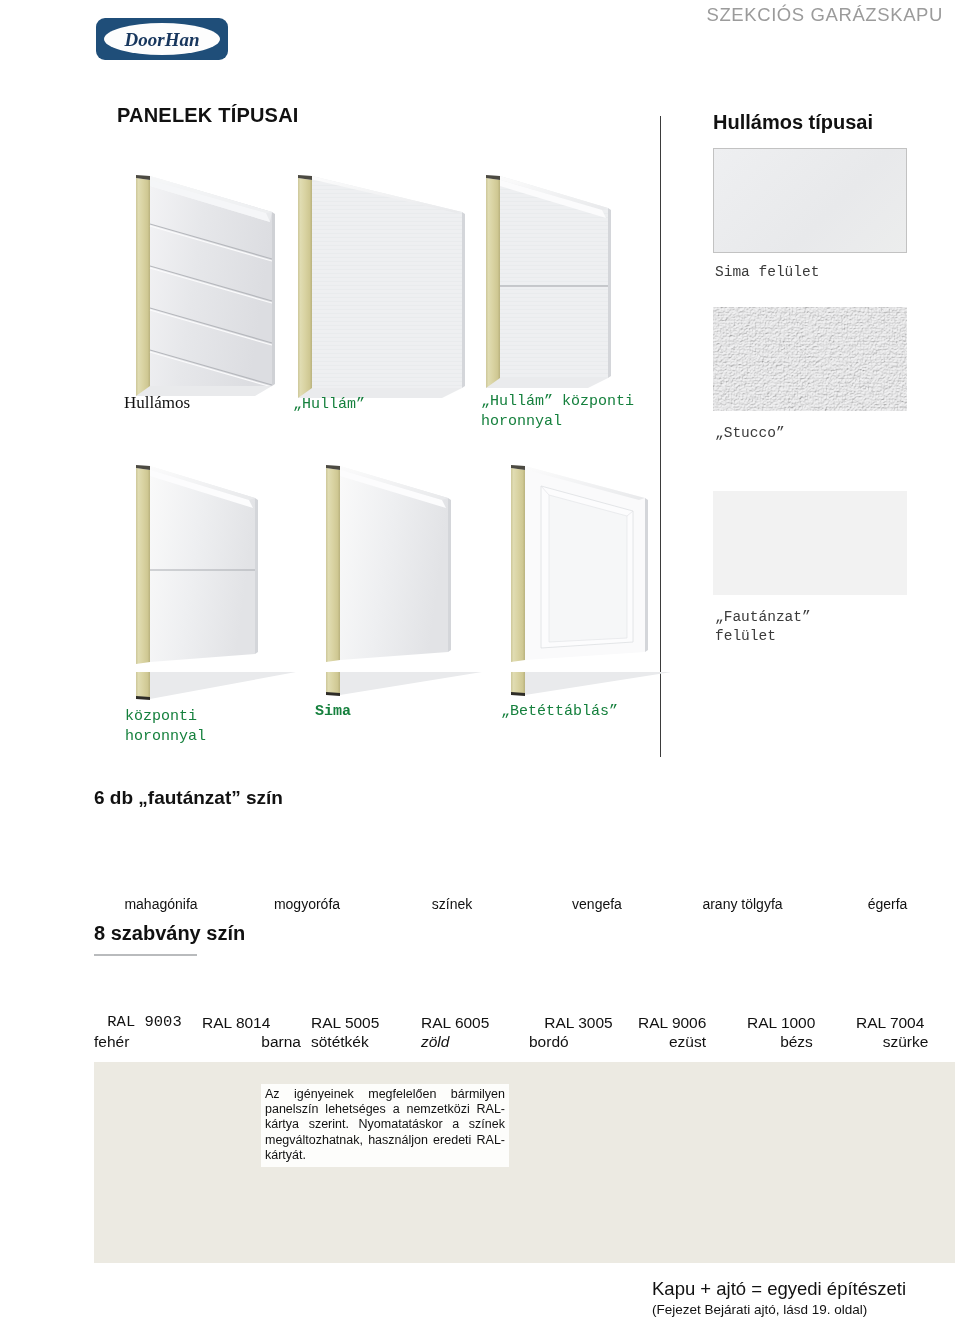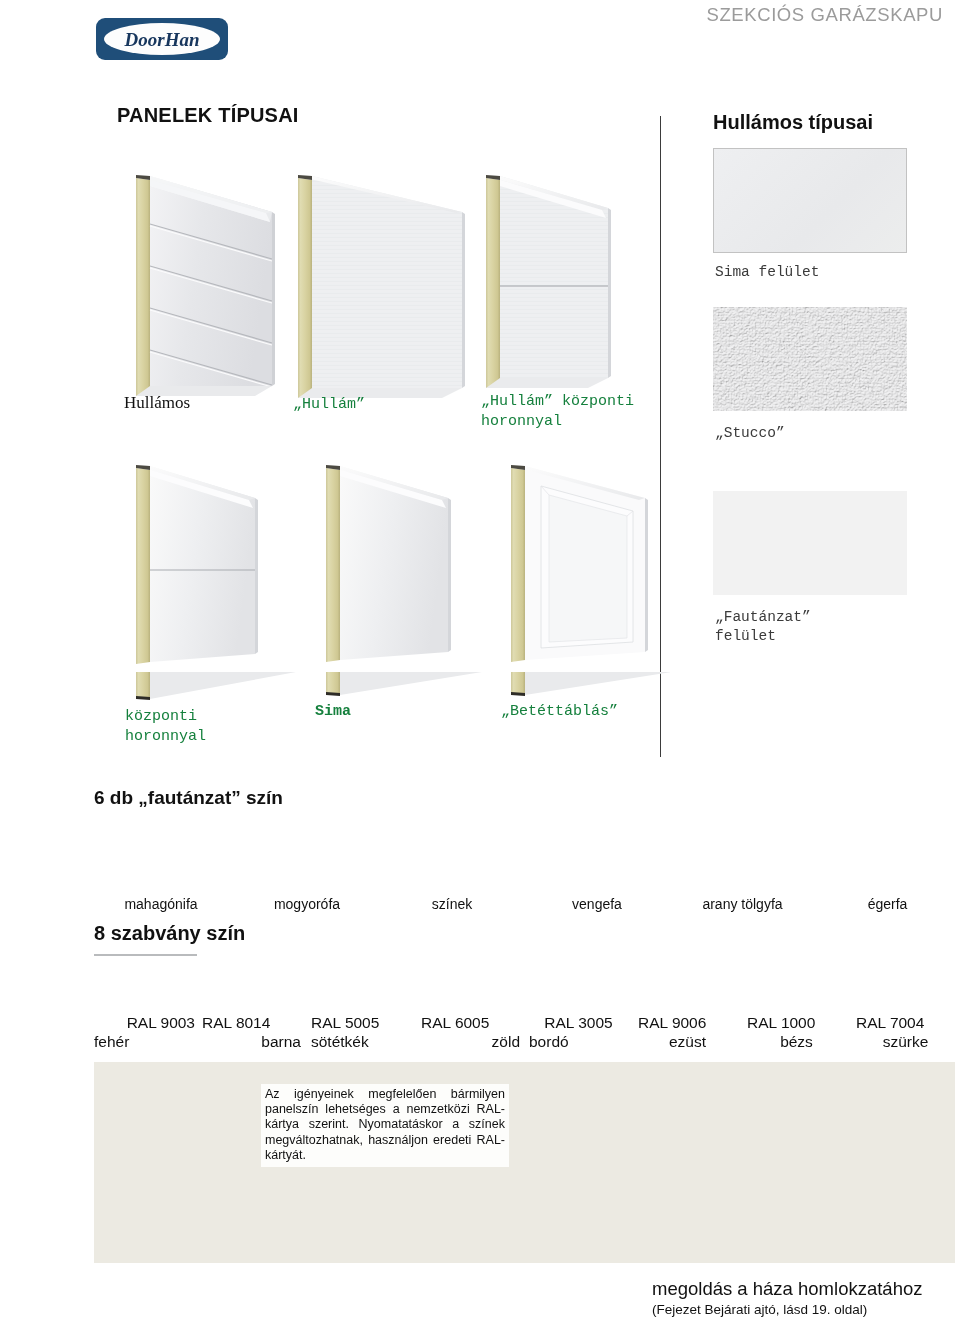--- a/index.html
+++ b/index.html
@@ -265,34 +265,34 @@
     <div class="abs ral-sw" style="left: 108px; width: 99px; background: rgb(93, 51, 23);"></div>
     <div class="abs ral-sw" style="left: 217px; width: 99px; background: rgb(11, 118, 174);"></div>
     <div class="abs ral-sw" style="left: 327px; width: 99px; background: rgb(10, 123, 104);"></div>
     <div class="abs ral-sw" style="left: 435px; width: 99px; background: rgb(156, 0, 86);"></div>
     <div class="abs ral-sw" style="left: 544px; width: 99px; background: rgb(199, 201, 203);"></div>
     <div class="abs ral-sw" style="left: 653px; width: 99px; background: rgb(220, 171, 120);"></div>
     <div class="abs ral-sw" style="left: 762px; width: 99px; background: rgb(164, 168, 171);"></div>
   </div>
 <div class="abs" id="ral-labels" style="left:94px;top:1013px;width:861px;">
     <div class="abs ral-lbl" style="left: 0px; width: 101px;">
-      <div style="text-align: right;">RAL 9003</div>
+      <div style="text-align: center; font-family: Liberation Mono, monospace;">RAL 9003</div>
       <div style="text-align: left;">fehér</div>
     </div>
     <div class="abs ral-lbl" style="left: 108px; width: 99px;">
       <div style="text-align: left;">RAL 8014</div>
       <div style="text-align: right;">barna</div>
     </div>
     <div class="abs ral-lbl" style="left: 217px; width: 99px;">
       <div style="text-align: left;">RAL 5005</div>
       <div style="text-align: left;">sötétkék</div>
     </div>
     <div class="abs ral-lbl" style="left: 327px; width: 99px;">
       <div style="text-align: left;">RAL 6005</div>
-      <div style="text-align: right;">zöld</div>
+      <div style="text-align: left; font-style: italic;">zöld</div>
     </div>
     <div class="abs ral-lbl" style="left: 435px; width: 99px;">
       <div style="text-align: center;">RAL 3005</div>
       <div style="text-align: left;">bordó</div>
     </div>
     <div class="abs ral-lbl" style="left: 544px; width: 99px;">
       <div style="text-align: left;">RAL 9006</div>
       <div style="text-align: center;">ezüst</div>
     </div>
     <div class="abs ral-lbl" style="left: 653px; width: 99px;">
@@ -303,15 +303,15 @@
       <div style="text-align: left;">RAL 7004</div>
       <div style="text-align: center;">szürke</div>
     </div>
   </div>
 
 <div class="abs" id="bottom-bg"></div>
 <div class="abs" id="note-box">
   <div id="note-text">Az igényeinek megfelelően bármilyen panelszín lehetséges a nemzetközi RAL-kártya szerint. Nyomatatáskor a színek megváltozhatnak, használjon eredeti RAL-kártyát.</div>
 </div>
 <div class="abs" id="footer-txt">
-  <div class="f1">megoldás a háza homlokzatához</div>
+  <div class="f1">Kapu + ajtó = egyedi építészeti</div>
   <div class="f3">(Fejezet Bejárati ajtó, lásd 19. oldal)</div>
 </div>
 
 </body></html>

